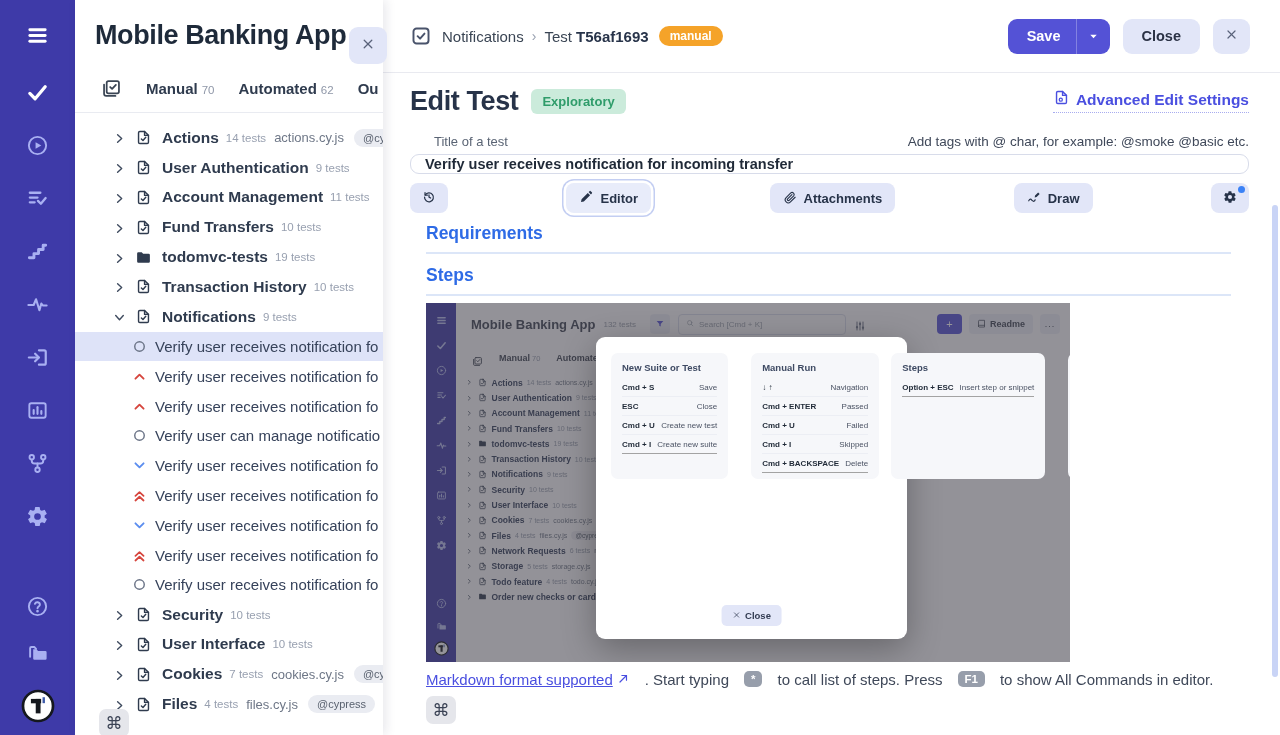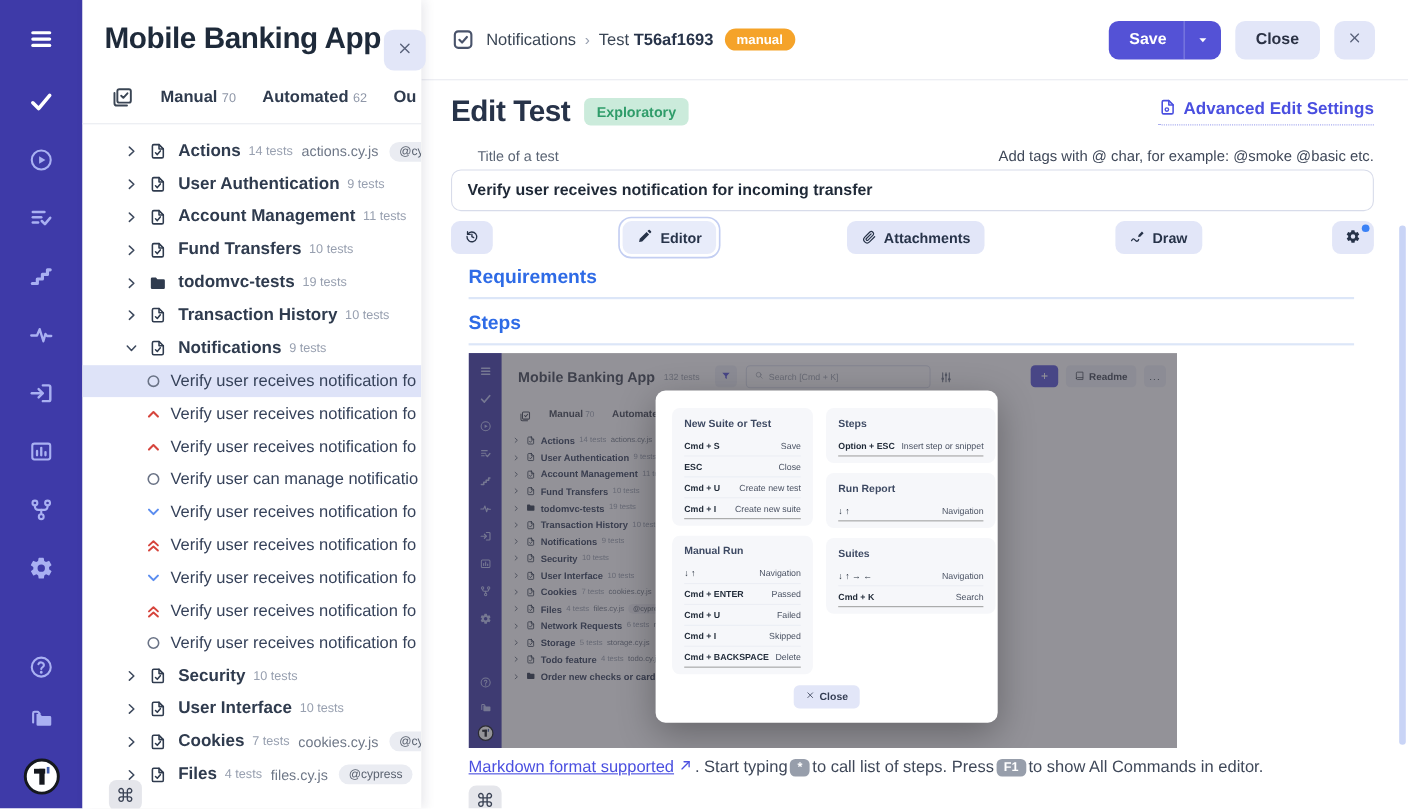--- a/index.html
+++ b/index.html
@@ -86,21 +86,21 @@
   .title-row { display:flex; align-items:center; height:32px; }
   .page-title { font-size:27px; font-weight:800; color:#273349; letter-spacing:-0.4px; }
   .badge-expl { background:#CBEBDB; color:#2F9C6A; font-weight:700; font-size:13px;
     border-radius:6px; padding:5px 11px; margin-left:13px; }
   .adv-link { margin-left:auto; color:#4A4FE0; font-size:15.5px; font-weight:600;
     display:flex; align-items:center; gap:6px; border-bottom:1px dotted #A8ACEF; padding-bottom:2px; }
   .adv-link svg { width:17px; height:17px; }
   .label-row { display:flex; justify-content:space-between; margin-top:17px; align-items:flex-end; }
   .lbl-left { color:#5A6474; font-size:13px;margin-left:24px; }
   .lbl-right { color:#3F4859; font-size:13.5px; }
-  .title-input { width:100%; margin-top:5px; height:38px; border:1px solid #D8DCEA;
+  .title-input { width:100%; margin-top:5px; height:20px; border:1px solid #D8DCEA;
     border-radius:9px; padding:0 14px; font-size:14.5px; font-weight:600; color:#1F2937;
     font-family:inherit; outline:none; display:block; background:#fff; }
   .toolbar { display:flex; justify-content:space-between; gap:9px; margin-top:9px; align-items:center; }
   .tb-btn { background:#E2E6F8; border:none; border-radius:8px; height:30px; display:flex;
     align-items:center; gap:7px; font-size:13px; font-weight:700; color:#273349;
     padding:0 13px; position:relative; font-family:inherit; }
   .tb-btn svg { width:14px; height:14px; }
   .tb-btn.icon-only { width:38px; padding:0; justify-content:center; }
   .tb-btn.active { background:#E8ECFA; box-shadow:0 0 0 2.5px #fff, 0 0 0 4px #C3CEF2; }
   .tb-dot { position:absolute; top:3px; right:4px; width:7px; height:7px; border-radius:50%;
@@ -156,35 +156,35 @@
   .srow .ficon { width:9px; height:9px; color:#2F3B4E; margin-right:5px; flex-shrink:0; }
   .srow .ficon svg { width:100%; height:100%; display:block; }
   .srow .nm { font-size:8.5px; font-weight:700; color:#34405C; }
   .srow .cnt { font-size:7px; color:#98A0B0; margin-left:4px; }
   .srow .file { font-size:7px; color:#6E7787; margin-left:4px; }
   .srow .pill { background:#EAECF2; border-radius:5px; padding:1px 4px; font-size:6.5px;
     color:#5A6270; margin-left:4px; flex-shrink:0; }
   .shot-modal { position:absolute; left:170px; top:34px; width:311px; height:302px; background:#fff;
     border-radius:9px; box-shadow:0 10px 34px rgba(0,0,0,0.3); z-index:3; padding:16px 15px; }
   .sm-cols { display:flex; gap:12px; }
-  .sm-col { flex:1; display:flex; flex-direction:column; gap:9px; }
+  .sm-col { flex:1; display:flex; flex-direction:row; gap:23px; }
   .sm-card { background:#F6F7FA; border-radius:7px; padding:9px 11px 6px; }
   .sm-title { font-size:9.5px; font-weight:700; color:#3E4A63; margin-bottom:5px; }
   .sm-row { display:flex; justify-content:space-between; border-bottom:1px solid #ECEEF4;
     padding:4.5px 0; font-size:8px; gap:6px; }
   .sm-row:last-child { border-bottom:1px solid #a3a3a3; }
   .sm-key { font-weight:700; color:#1F2937; white-space:nowrap; }
   .sm-val { color:#4A5263; text-align:right; white-space:nowrap; }
   .sm-close { position:absolute; left:50%; transform:translateX(-50%); bottom:13px;
     background:#E2E6F8; border:none; border-radius:5px; font-size:9.5px; font-weight:600;
     color:#333C52; padding:5px 11px; display:flex; align-items:center; gap:5px; font-family:inherit; }
   .sm-close svg { width:8px; height:8px; }
 
   
-  .footer { display:flex; align-items:flex-end; gap:2px; margin-top:9px; font-size:15px;
+  .footer { display:flex; align-items:flex-start; gap:15px; margin-top:9px; font-size:15px;
     color:#3F4859; white-space:nowrap; }
   .md-link { color:#4A4FE0; text-decoration:underline; display:flex; align-items:center; gap:4px; }
   .md-link svg { width:13px; height:13px; }
   .kbd { background:#979EAB; color:#fff; border-radius:5px; font-size:11.5px; font-weight:700;
     padding:2px 7px; }
   .cmd-badge { width:30px; height:28px; background:#E5E6EB; border-radius:7px; display:flex;
     align-items:center; justify-content:center; font-size:17px; color:#3A4254; margin-top:8px; }
   .scrollbar { position:absolute; right:2px; top:205px; bottom:58px; width:6px;
     background:#C9D4F6; border-radius:3px; z-index:4; }
 </style>

